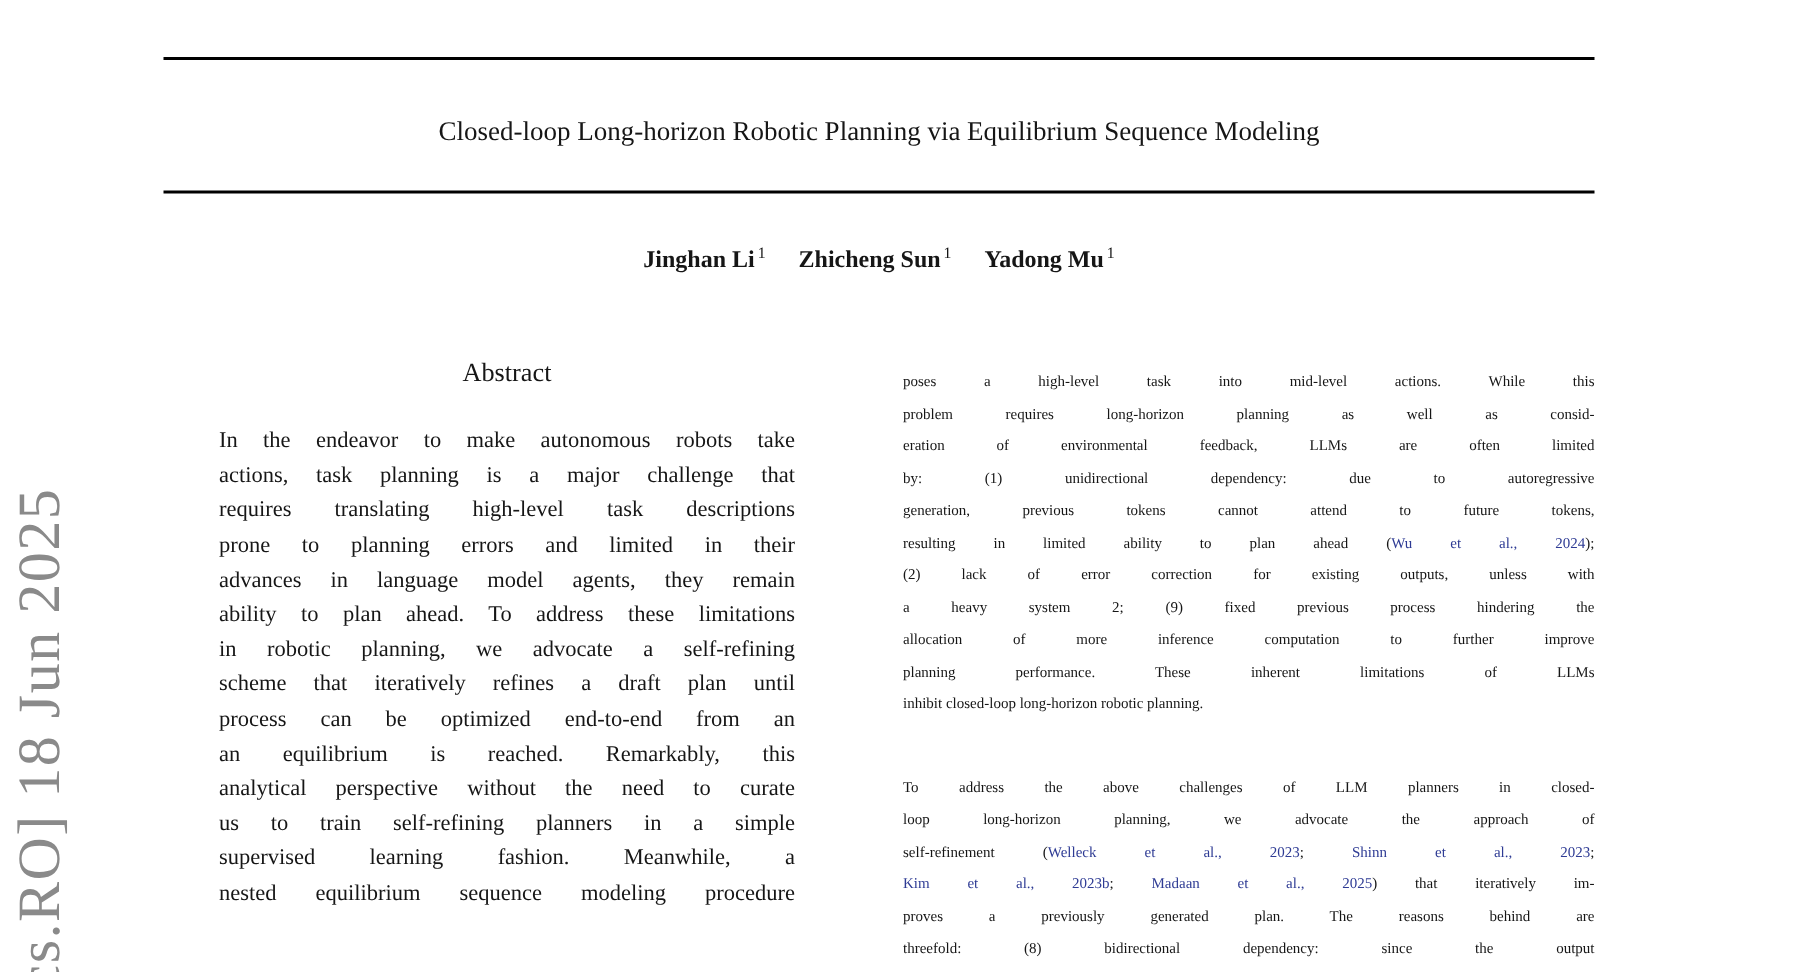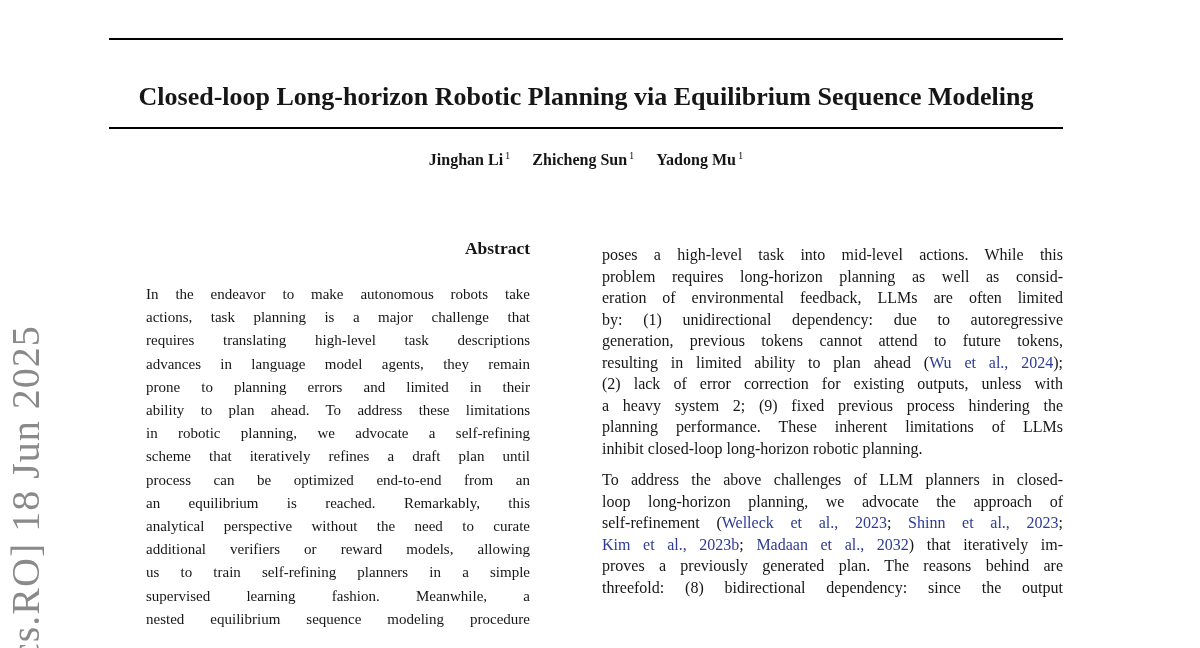--- a/index.html
+++ b/index.html
@@ -28,54 +28,54 @@
   
   .rule {
     position: absolute; left: 109px; width: 954px; height: 2px;
     background: var(--rule, #000);
   }
   .rule-top { top: 38px; }
   .rule-bottom { top: 127px; }
   .paper-title {
     position: absolute; left: 109px; top: 64px; width: 954px;
     text-align: center;
-    font-size: 26px; font-weight: bold;
+    font-size: 18px; font-weight: normal;
     line-height: 1.25;
     white-space: nowrap;
   }
   .authors {
-    position: absolute; left: 109px; top: 150px; width: 954px;
+    position: absolute; left: 109px; top: 164px; width: 954px;
     text-align: center;
     font-size: 16px; font-weight: bold;
   }
   .author { margin: 0 9px; white-space: nowrap; }
   .aff {
     font-weight: normal;
     font-size: 10.5px;
     vertical-align: 6px;
     margin-left: 2px;
   }
 
   
   .abstract-col {
     position: absolute; left: 146px; top: 238px; width: 384px;
   }
   .abstract-heading {
-    text-align: right;
-    font-size: 17.5px; font-weight: bold;
+    text-align: center;
+    font-size: 17.5px; font-weight: normal;
     margin: 0 0 24px 0;
     line-height: 21px;
   }
   .abstract-col .tline { line-height: 23.2px; font-size: 15px; }
 
   .intro-col {
     position: absolute; left: 602px; top: 244px; width: 461px;
   }
-  .intro-col .tline { line-height: 21.5px; font-size: 16px; }
-  .intro-col .para + .para { margin-top: 10px; }
+  .intro-col .tline { line-height: 21.5px; font-size: 10px; }
+  .intro-col .para + .para { margin-top: 34px; }
 
   .tline {
     text-align: justify;
     text-align-last: justify;
     white-space: nowrap;
   }
   .tline.pend { text-align-last: left; }
   .seg-i { }
   .seg-c { color: var(--cite, #2e3b94); }
 </style>
@@ -98,54 +98,54 @@
     <span class="author"><span>Yadong Mu</span><sup class="aff">1</sup></span>
   </div>
 
   <div class="abstract-col">
     <div class="abstract-heading">Abstract</div>
     <div>
         <div class="para">
           <div class="tline"><span>In the endeavor to make autonomous robots take</span></div>
           <div class="tline"><span>actions, task planning is a major challenge that</span></div>
           <div class="tline"><span>requires translating high-level task descriptions</span></div>
+          <div class="tline"><span>prone to planning errors and limited in their</span></div>
           <div class="tline"><span>advances in language model agents, they remain</span></div>
-          <div class="tline"><span>prone to planning errors and limited in their</span></div>
           <div class="tline"><span>ability to plan ahead. To address these limitations</span></div>
           <div class="tline"><span>in robotic planning, we advocate a self-refining</span></div>
           <div class="tline"><span>scheme that iteratively refines a draft plan until</span></div>
           <div class="tline"><span>process can be optimized end-to-end from an</span></div>
           <div class="tline"><span>an equilibrium is reached. Remarkably, this</span></div>
           <div class="tline"><span>analytical perspective without the need to curate</span></div>
-          <div class="tline"><span>additional verifiers or reward models, allowing</span></div>
           <div class="tline"><span>us to train self-refining planners in a simple</span></div>
           <div class="tline"><span>supervised learning fashion. Meanwhile, a</span></div>
           <div class="tline"><span>nested equilibrium sequence modeling procedure</span></div>
         </div>
       </div>
   </div>
 
   <div class="intro-col">
     <div>
         <div class="para">
           <div class="tline"><span>poses a high-level task into mid-level actions. While this</span></div>
           <div class="tline"><span>problem requires long-horizon planning as well as consid-</span></div>
           <div class="tline"><span>eration of environmental feedback, LLMs are often limited</span></div>
           <div class="tline"><span>by: (1) </span><span class="seg-i">unidirectional dependency</span><span>: due to autoregressive</span></div>
           <div class="tline"><span>generation, previous tokens cannot attend to future tokens,</span></div>
           <div class="tline"><span>resulting in limited ability to plan ahead (</span><span class="seg-c">Wu et al., 2024</span><span>);</span></div>
           <div class="tline"><span>(2) </span><span class="seg-i">lack of error correction</span><span> for existing outputs, unless with</span></div>
           <div class="tline"><span>a heavy system 2; (9) </span><span class="seg-i">fixed previous process</span><span> hindering the</span></div>
+          <div class="tline"><span>allocation of more inference computation to further improve</span></div>
           <div class="tline"><span>planning performance. These inherent limitations of LLMs</span></div>
           <div class="tline pend"><span>inhibit closed-loop long-horizon robotic planning.</span></div>
         </div>
         <div class="para">
           <div class="tline"><span>To address the above challenges of LLM planners in closed-</span></div>
           <div class="tline"><span>loop long-horizon planning, we advocate the approach of</span></div>
           <div class="tline"><span>self-refinement (</span><span class="seg-c">Welleck et al., 2023</span><span>; </span><span class="seg-c">Shinn et al., 2023</span><span>;</span></div>
-          <div class="tline"><span class="seg-c">Kim et al., 2023b</span><span>; </span><span class="seg-c">Madaan et al., 2032</span><span>) that iteratively im-</span></div>
+          <div class="tline"><span class="seg-c">Kim et al., 2023b</span><span>; </span><span class="seg-c">Madaan et al., 2025</span><span>) that iteratively im-</span></div>
           <div class="tline"><span>proves a previously generated plan. The reasons behind are</span></div>
           <div class="tline"><span>threefold: (8) </span><span class="seg-i">bidirectional dependency</span><span>: since the output</span></div>
         </div>
       </div>
   </div>
 
 </div>
 
 </body></html>

